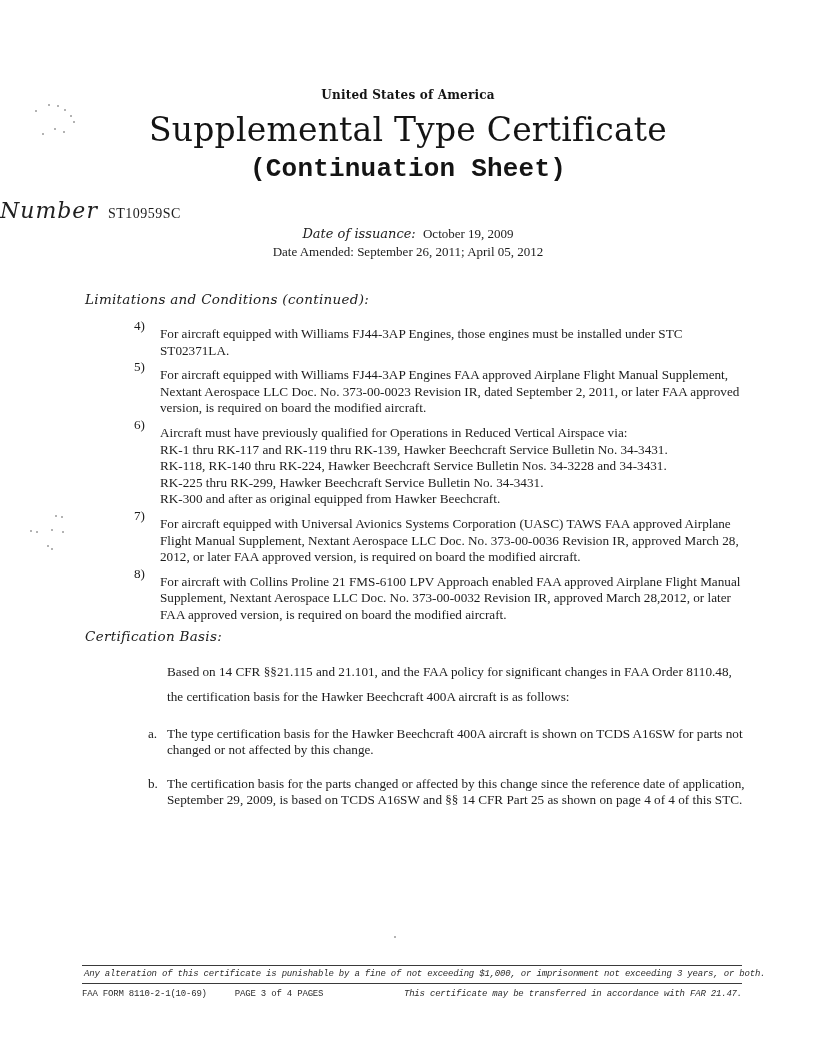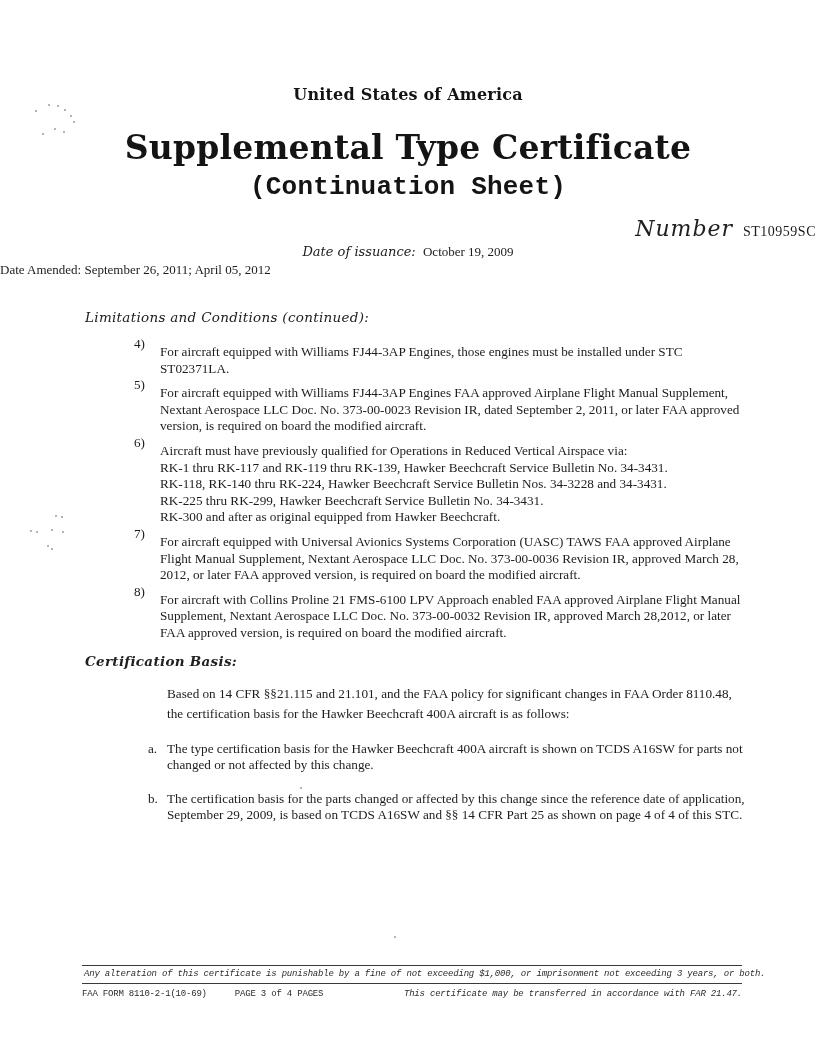--- a/index.html
+++ b/index.html
@@ -17,65 +17,65 @@
   }
 
   
   .header { text-align: center; padding-top: 88px; }
   .bl {
     font-family: "DejaVu Serif", serif;
     font-weight: bold;
     color: #141414;
     letter-spacing: 0.2px;
   }
-  .bl-sm  { font-size: 16px; line-height: 14px; }
+  .bl-sm  { font-size: 12px; line-height: 14px; }
   .bl-md  { font-size: 16.5px; line-height: 19px; margin-top: 3px; }
-  .bl-xl  { font-size: 33px;  line-height: 40px; margin: 26px 0 0 0; font-weight: bold; }
+  .bl-xl  { font-size: 33px;  line-height: 40px; margin: 8px 0 0 0; font-weight: normal; }
   .bl-lg  { font-size: 26px;  line-height: 24px; margin-top: 7px; font-family: Liberation Mono, monospace; }
 
   
   .script {
     font-family: "DejaVu Serif", serif;
     font-style: italic;
     color: #202020;
   }
 
-  .cert-number-row { text-align: right; margin-top: 17px; }
+  .cert-number-row { text-align: left; margin-top: 17px; }
   .number-label { font-size: 22px; letter-spacing: 1px; }
   .number-value { font-size: 14px; font-family: "Liberation Serif", serif; margin-left: 6px; letter-spacing: 0.5px; }
 
   .issuance-row { text-align: center; margin-top: 3px; font-size: 13px; }
   .issuance-label { font-size: 13px; margin-right: 4px; }
-  .amended-row { margin-top: 2px; font-size: 13px; }
+  .amended-row { text-align: center; margin-top: 2px; font-size: 13px; }
 
   
   .section-heading {
     margin-left: 85px;
     font-size: 13.5px;
     letter-spacing: 0.3px;
   }
   .limitations-heading { margin-top: 31px; }
-  .basis-heading { margin-top: 11px; font-weight: bold; }
+  .basis-heading { margin-top: 4px; }
 
   .num-list { margin: 11px 0 0 134px; }
   .num-item { display: flex; margin: 0; }
   .item-num {
     width: 26px; flex: 0 0 26px;
     font-size: 13.2px; line-height: 16.6px;
   }
   .item-text {
     width: 585px;
     font-size: 13.2px; line-height: 16.6px; margin-top: 8px;
   }
   .item-text div { margin: 0; }
 
   .basis-intro {
     margin: 15px 0 4px 167px;
     width: 577px;
-    font-size: 13.2px; line-height: 20px;
+    font-size: 13.2px; line-height: 25px;
   }
   .letter-list { margin: 17px 0 0 148px; }
   .letter-item { display: flex; margin-top: 17px; }
   .letter-item:first-child { margin-top: 0; }
   .item-letter { width: 19px; flex: 0 0 19px; font-size: 13.2px; line-height: 16.6px; }
   .letter-text { width: 588px; font-size: 13.2px; line-height: 16.6px; }
 
   
   .footer {
     position: absolute; left: 82px; top: 965px; width: 660px;

